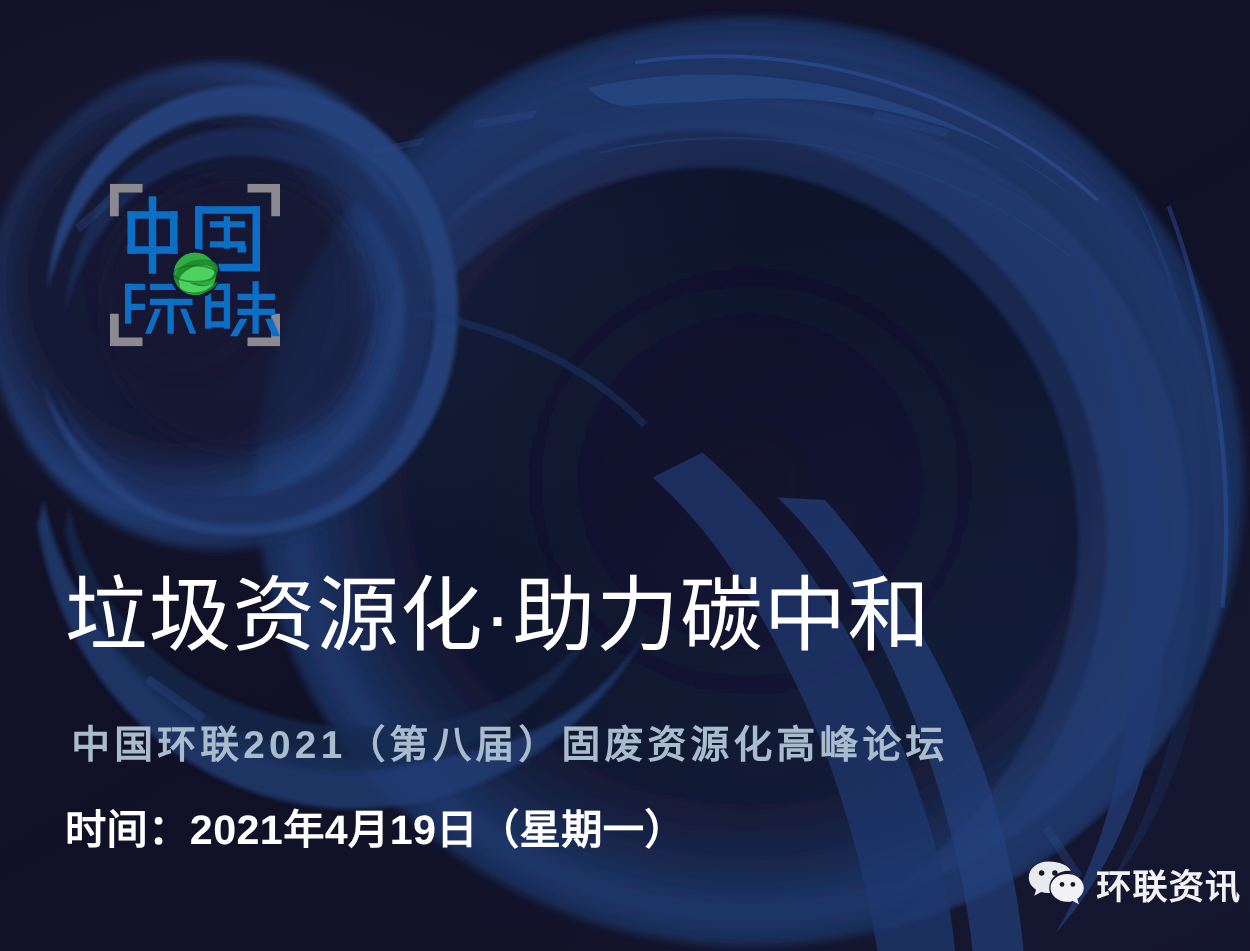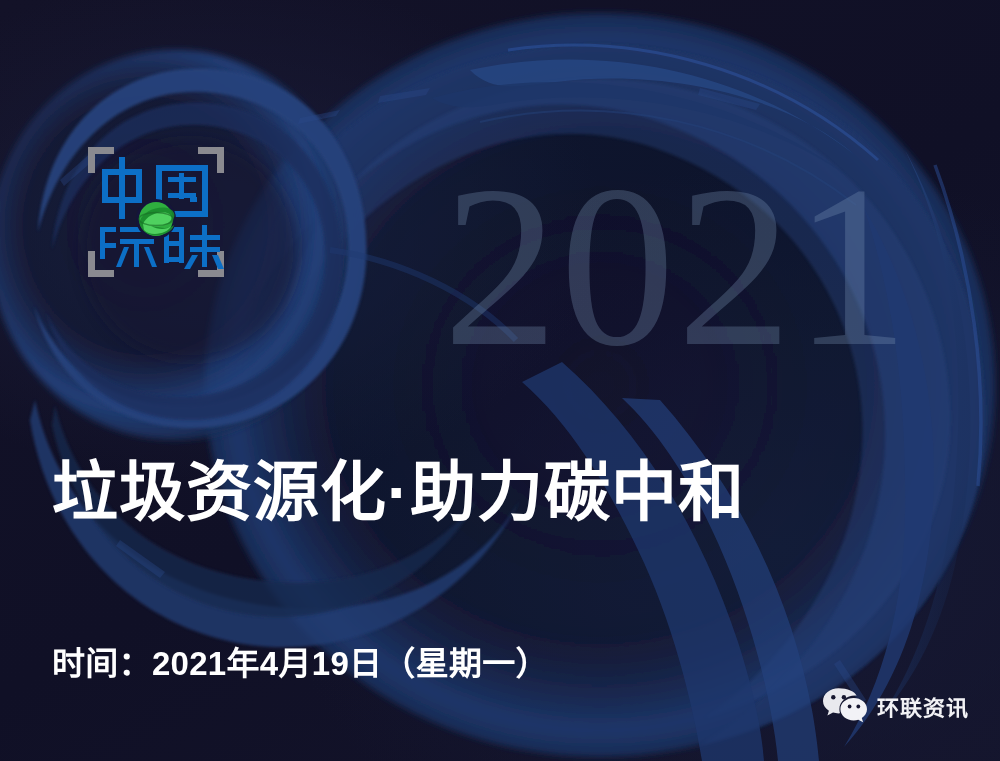--- a/index.html
+++ b/index.html
@@ -59,21 +59,21 @@
   }
   .logo-svg { display: block; width: 136px; height: 130px; }
 
   
   .headline {
     position: absolute;
     left: 52px;
     top: 458px;
     font-size: 66px;
     line-height: 1.05;
-    font-weight: 700;
+    font-weight: 400;
     color: #ffffff;
     letter-spacing: 1px;
     white-space: nowrap;
   }
   .subhead {
     position: absolute;
     left: 57px;
     top: 578px;
     font-size: 31px;
     line-height: 1.15;
@@ -99,21 +99,21 @@
   .wechat {
     position: absolute;
     left: 822px;
     top: 687px;
     display: flex;
     align-items: center;
     gap: 9px;
   }
   .wechat-ico { display: block; width: 46px; height: 38px; }
   .wechat-label {
-    font-size: 22px;
+    font-size: 28px;
     font-weight: 700;
     color: #f2f2f5;
     letter-spacing: 1px;
     white-space: nowrap;
   }
 </style>
 </head>
 <body>
 
 <div id="poster">
@@ -224,21 +224,20 @@
         <path d="M700,88 L760,104 L756,110 L698,95 Z" fill="#2b4b8c"></path>
         <path d="M840,660 L866,700 L860,704 L834,664 Z" fill="#2b4b8c"></path>
         <path d="M120,540 L165,572 L160,578 L116,546 Z" fill="#2b4b8c"></path>
         <path d="M60,180 L92,152 L96,158 L64,186 Z" fill="#2b4b8c"></path>
       </g>
 
       <rect x="0" y="0" width="1000" height="761" fill="none"></rect>
     </svg>
   </div>
 
-  <div class="year-wm">2021</div>
 
   <div class="logo-box">
     <svg class="logo-svg" viewBox="0 0 136 130" xmlns="http://www.w3.org/2000/svg" aria-hidden="true">
 
       <g fill="#8a8a90">
         <path d="M0,0 H26 V7 H7 V26 H0 Z"></path>
         <path d="M136,0 H110 V7 H129 V26 H136 Z"></path>
         <path d="M0,130 H26 V123 H7 V104 H0 Z"></path>
         <path d="M136,130 H110 V123 H129 V104 H136 Z"></path>
       </g>
@@ -291,20 +290,21 @@
                  C84,88 64,92 56,84 C52,80 51,77 52,74 Z" fill="#1b8c2c" opacity="0.9"></path>
         <path d="M55,77 C60,65 80,62 83,69 C86,76 72,81 63,79
                  C70,83 79,83 83,79 C80,87 62,90 56,83 Z" fill="#4fd15f"></path>
         <ellipse cx="68" cy="72" rx="17" ry="6.5" fill="none" stroke="#1a6f26" stroke-width="1.4" opacity="0.65"></ellipse>
       </g>
     </svg>
   </div>
 
   <div class="headline">垃圾资源化·助力碳中和</div>
 
+  <div class="subhead">中国环联2021（第八届）固废资源化高峰论坛</div>
 
   <div class="meta">
     <div>时间：2021年4月19日（星期一）</div>
   </div>
 
   <div class="wechat">
     <svg class="wechat-ico" viewBox="0 0 46 38" xmlns="http://www.w3.org/2000/svg" aria-hidden="true">
       <path d="M16.5,1.2 C7.9,1.2 1,6.9 1,13.9 C1,17.9 3.3,21.4 6.9,23.7
                L5.4,28.6 L11,25.6 C12.7,26.1 14.6,26.4 16.5,26.4
                C17.0,26.4 17.5,26.4 18.0,26.3 C17.6,25.0 17.4,23.6 17.4,22.2

